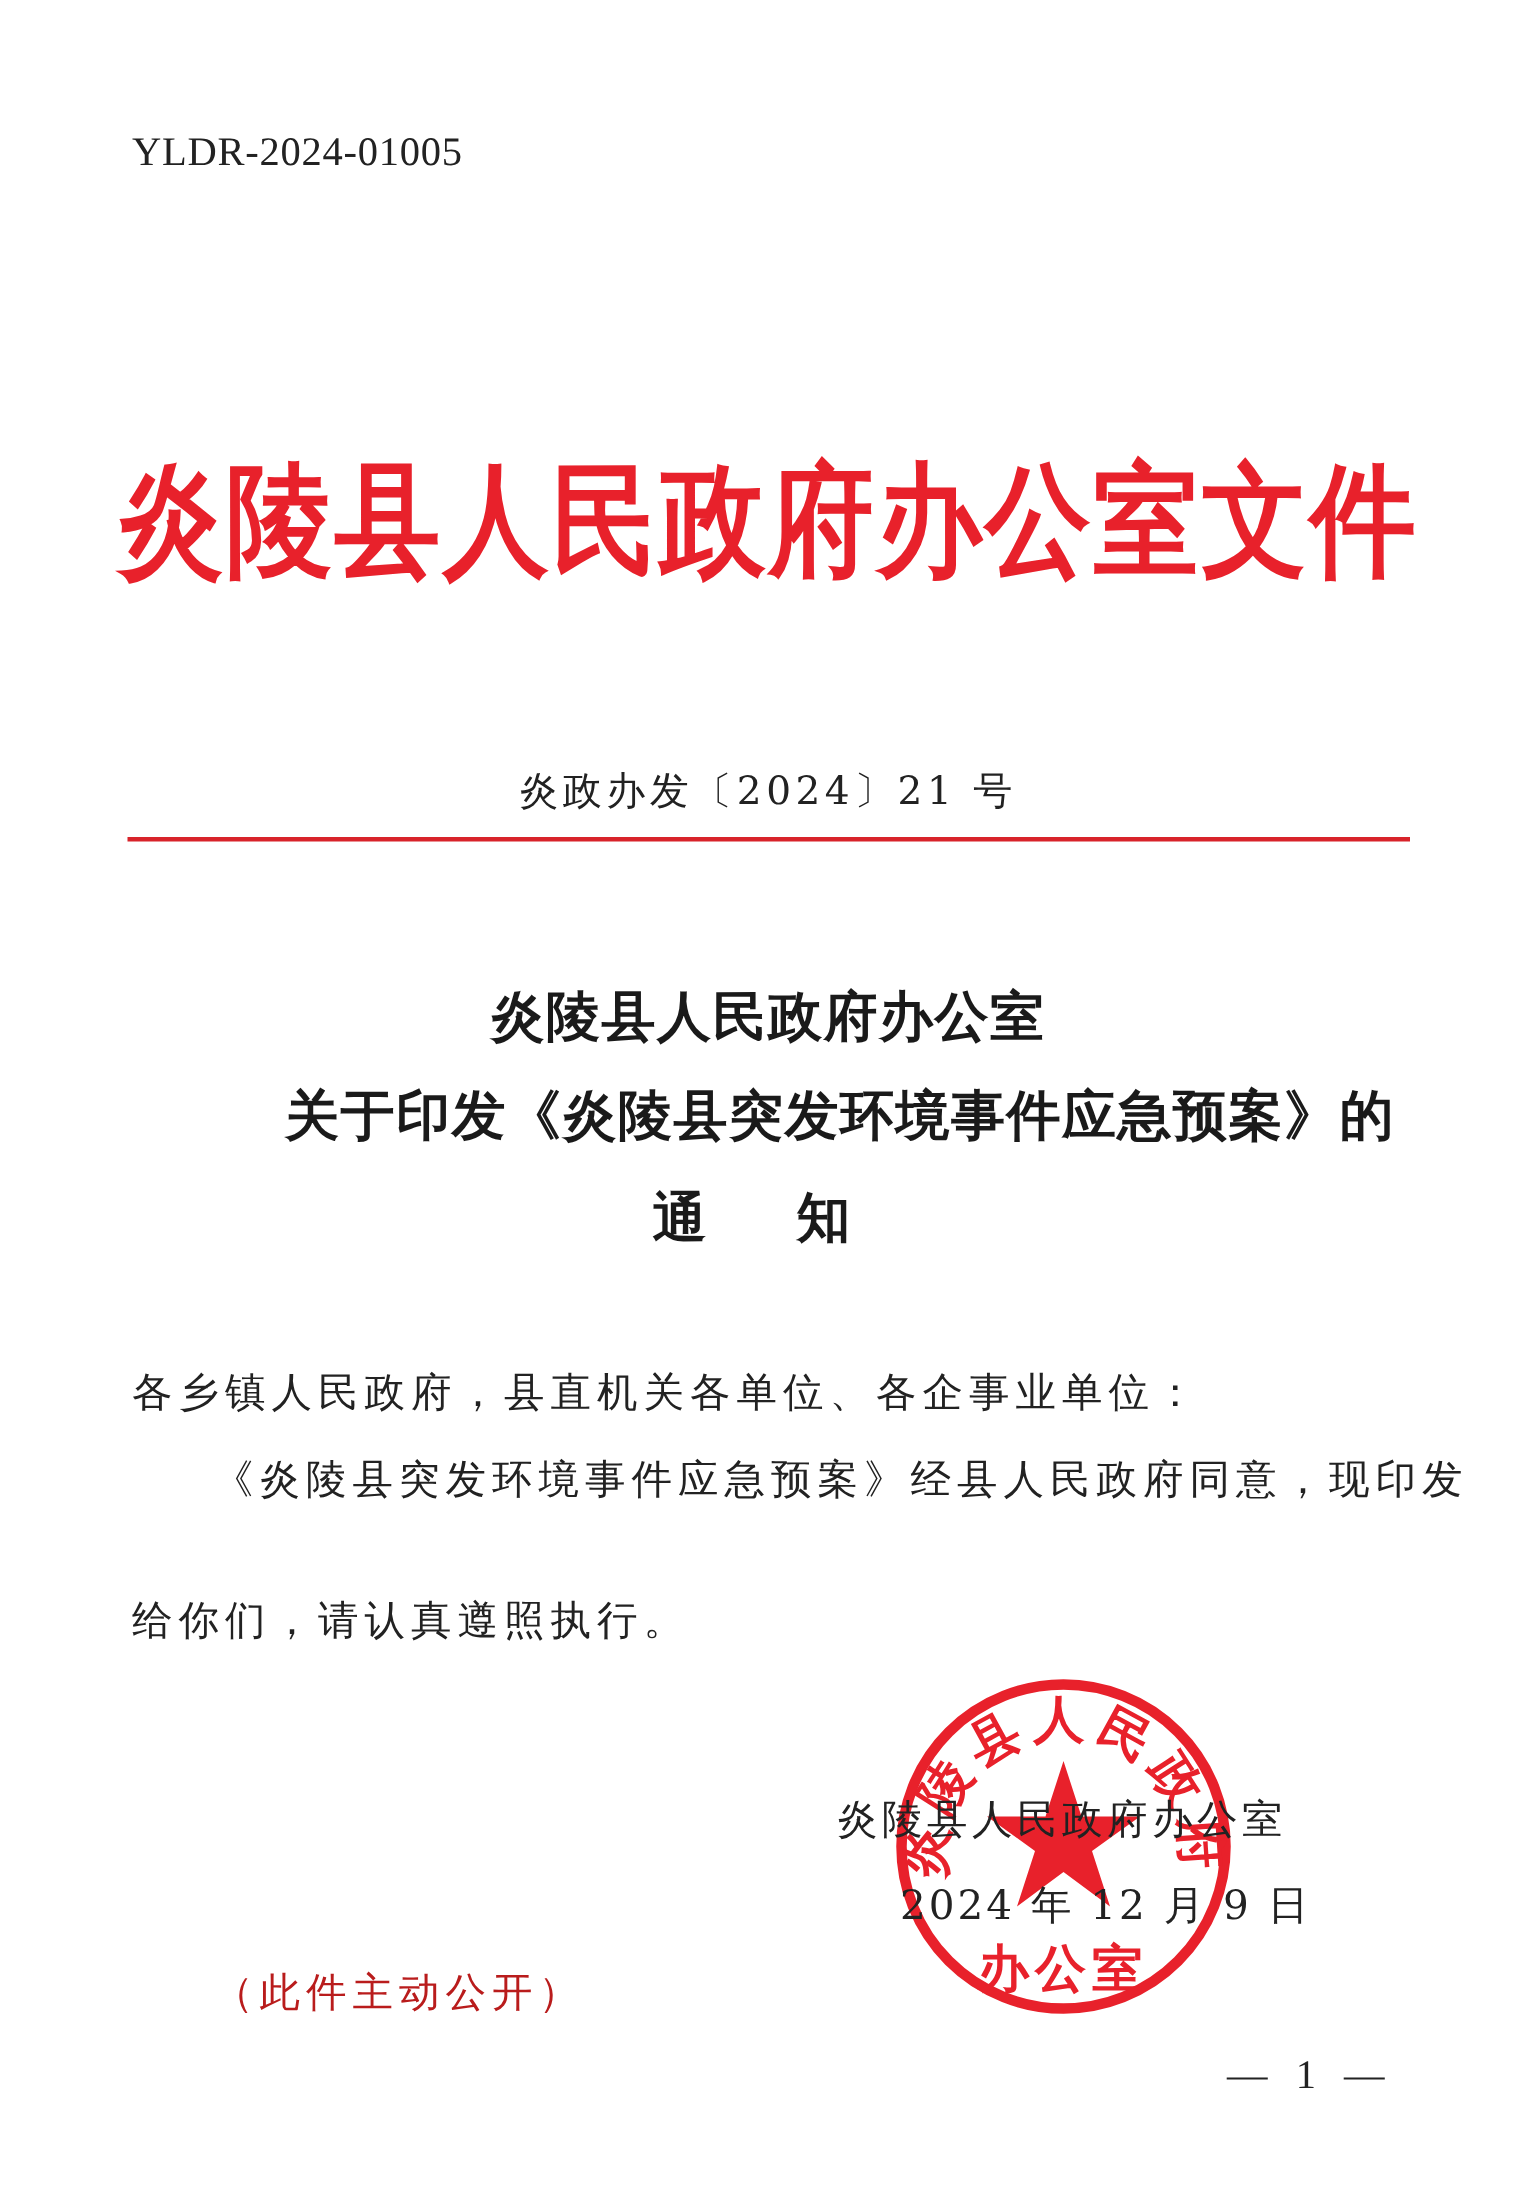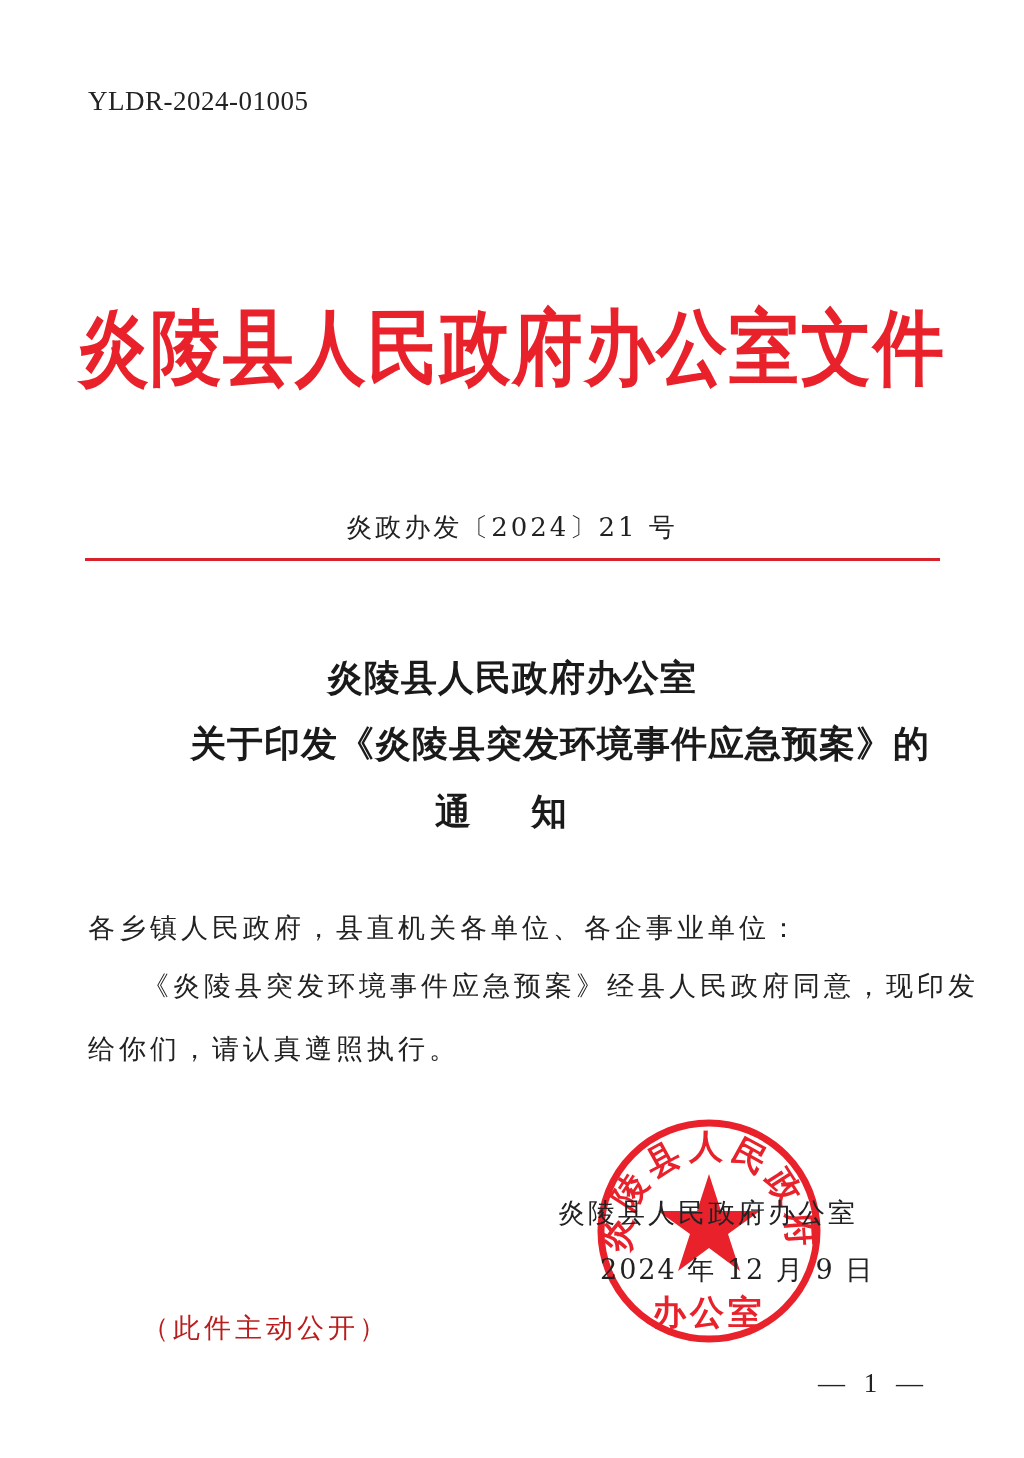--- a/index.html
+++ b/index.html
@@ -9,21 +9,21 @@
     .red-title { left: 0; width: 1024px; top: 292px; text-align: center; font-family: "DejaVu Serif", serif; font-size: 82px; font-weight: bold; color: #e8212b; letter-spacing: 2px; transform: scaleX(0.86); transform-origin: 512px 0; line-height: 110px; }
     .doc-number { left: 0; width: 1024px; top: 510px; text-align: center; font-size: 26px; letter-spacing: 3px; color: #222; }
     .red-line { left: 85px; top: 558px; width: 855px; height: 3px; background: #d8232a; }
     .heading { left: 0; width: 1024px; text-align: center; font-family: "DejaVu Serif", serif; font-weight: bold; font-size: 36px; color: #1a1a1a; letter-spacing: 1px; }
     .h1 { top: 654px; }
     .h2 { top: 720px; padding-left: 48px; }
     .h3 { top: 788px; letter-spacing: 60px; padding-left: 38px; box-sizing: border-box; }
     .body-text { font-size: 27px; letter-spacing: 4px; color: #222; }
     .addressee { left: 88px; top: 910px; text-align: center; }
     .para1 { left: 142px; top: 968px; }
-    .para2 { left: 88px; top: 1031px; }
+    .para2 { left: 88px; top: 1062px; }
     .seal { left: 594px; top: 1116px; width: 230px; height: 230px; }
     .signer { left: 558px; top: 1195px; font-size: 27px; letter-spacing: 3px; color: #222; }
     .date { left: 600px; top: 1252px; font-size: 27px; letter-spacing: 2px; color: #222; }
     .public-note { left: 142px; top: 1310px; font-size: 27px; letter-spacing: 4px; color: #b91c1c; }
     .page-num { left: 818px; top: 1368px; font-family: "Liberation Serif", serif; font-size: 27px; color: #222; letter-spacing: 6px; }
   </style>
 </head>
 <body>
 
 <div class="abs doc-code">YLDR-2024-01005</div>

